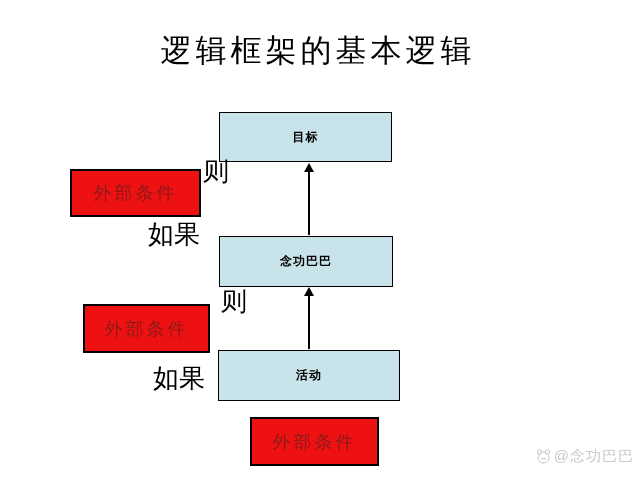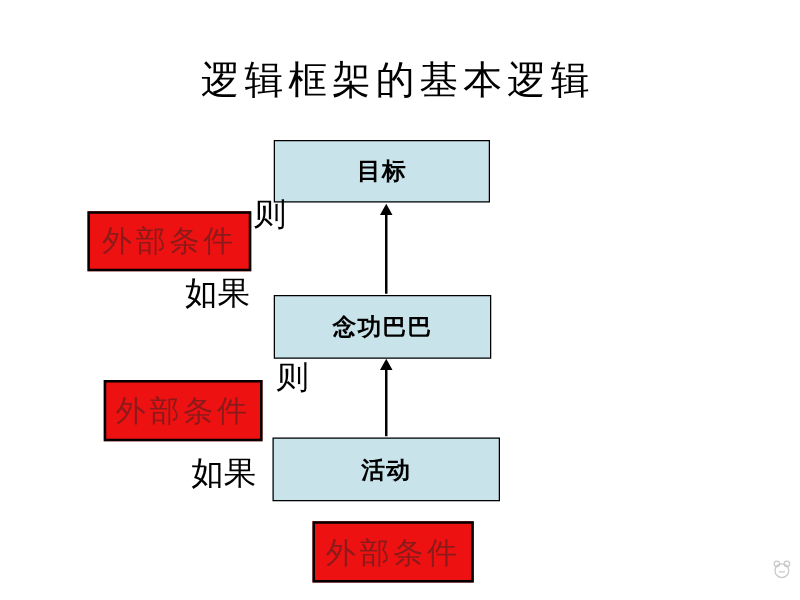--- a/index.html
+++ b/index.html
@@ -8,50 +8,50 @@
     width: 640px;
     height: 480px;
     background: #ffffff;
     overflow: hidden;
     font-family: "Liberation Serif", serif;
     color: #000;
   }
   .title {
     position: absolute;
     left: 0; right: 4px; top: 27px;
-    margin: 16px;
+    margin: 3px;
     text-align: center;
     font-size: 31px;
     font-weight: 400;
     letter-spacing: 4px;
     white-space: nowrap;
   }
   .node {
     position: absolute;
     background: var(--node-fill, #c9e3ea);
     border: 1px solid #000;
     display: flex;
     align-items: center;
     justify-content: center;
-    font-size: 19px;
+    font-size: 12px;
     font-weight: bold;
     letter-spacing: 1px;
   }
   .node-goal     { left: 219px; top: 112px; width: 171px; height: 48px; }
   .node-output   { left: 219px; top: 236px; width: 172px; height: 49px; }
   .node-activity { left: 218px; top: 350px; width: 180px; height: 49px; align-items: center; }
   .cond {
     position: absolute;
     background: var(--cond-fill, #ee1111);
     border: 2px solid #000;
     color: var(--cond-text, #8b1a1a);
     display: flex;
     align-items: center;
     justify-content: center;
-    font-size: 24px;
+    font-size: 18px;
     letter-spacing: 3px;
   }
   .cond-1 { left: 70px;  top: 169px; width: 127px; height: 44px; }
   .cond-2 { left: 83px;  top: 304px; width: 123px; height: 45px; }
   .cond-3 { left: 250px; top: 417px; width: 125px; height: 45px; }
   .conn-label {
     position: absolute;
     font-size: 26px;
     line-height: 1;
     white-space: nowrap;
@@ -134,15 +134,16 @@
     <div class="shaft"></div>
   </div>
 
   <div class="watermark">
     <svg width="17" height="17" viewBox="0 0 17 17">
       <circle cx="4.5" cy="4" r="2.2" fill="none" stroke="currentColor" stroke-width="1"></circle>
       <circle cx="12.5" cy="4" r="2.2" fill="none" stroke="currentColor" stroke-width="1"></circle>
       <circle cx="8.5" cy="9.5" r="5.5" fill="none" stroke="currentColor" stroke-width="1"></circle>
       <path d="M6 10.5 h5" fill="none" stroke="currentColor" stroke-width="1"></path>
     </svg>
+    <span>@念功巴巴</span>
   </div>
 
 </div>
 
 </body></html>

